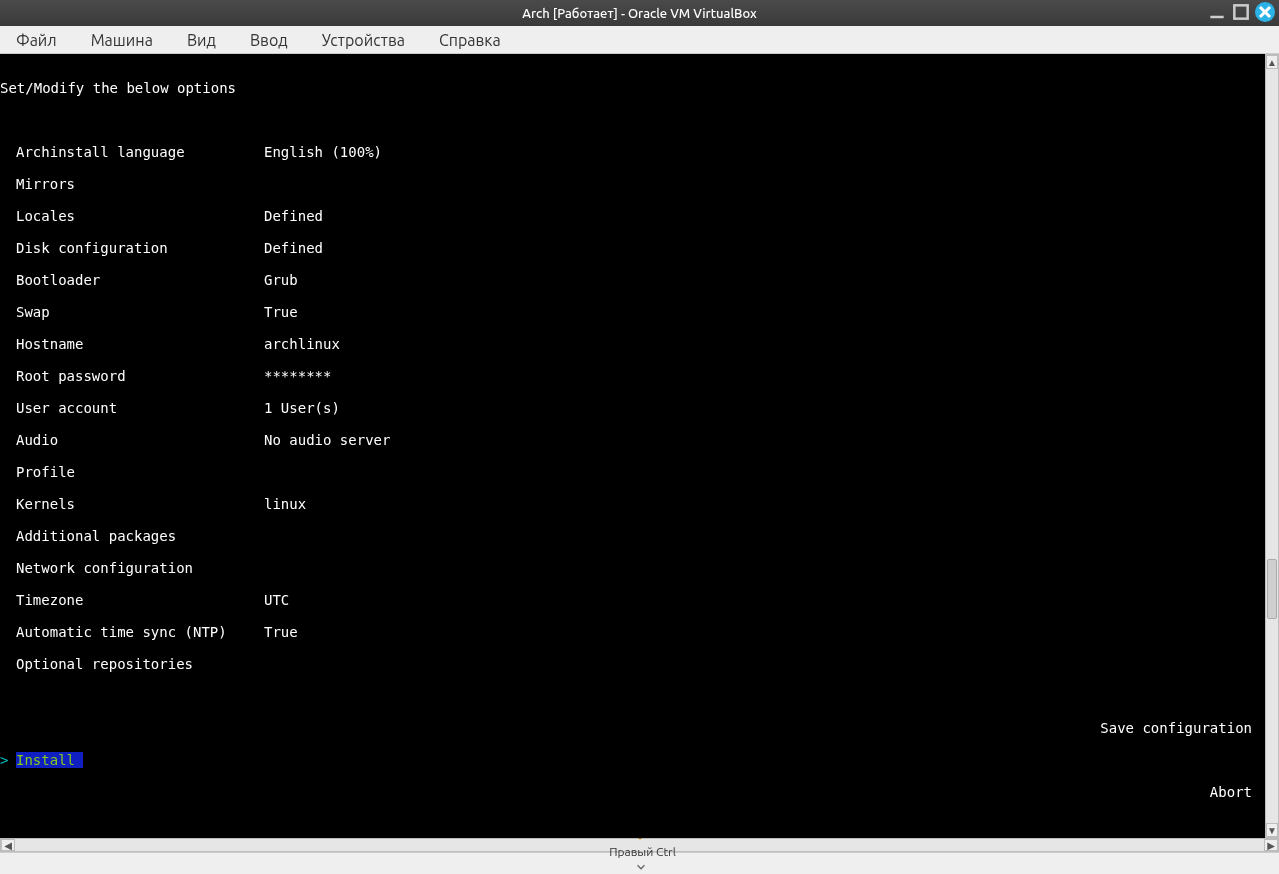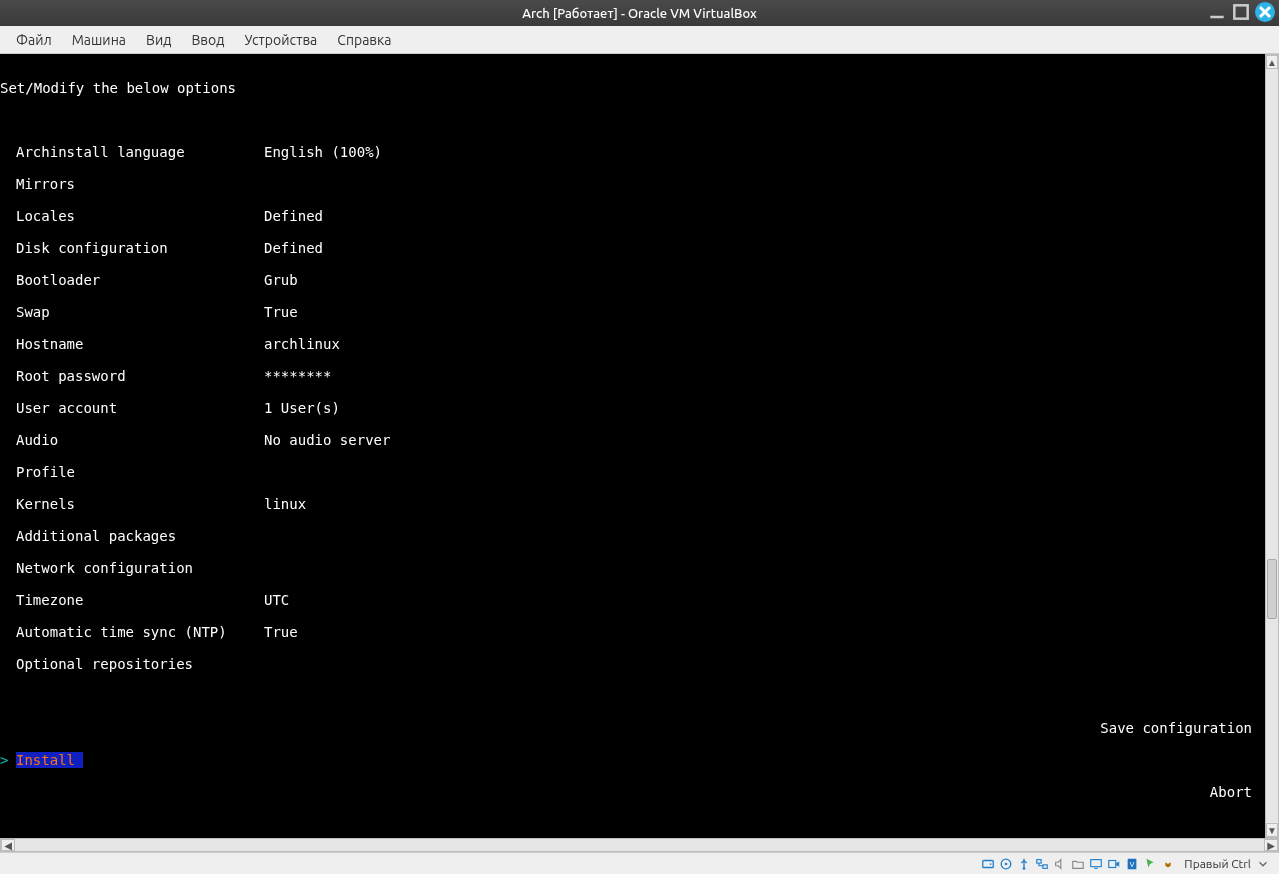--- a/index.html
+++ b/index.html
@@ -41,23 +41,23 @@
     color: #fff;
     width: 20px; height: 20px;
     font-size: 12px;
   }
   .menubar {
     height: 28px;
     background: #efefef;
     display: flex;
     align-items: center;
     padding: 0 6px;
-    font-size: 14px;
+    font-size: 16px;
     color: #333;
-    gap: 0;
+    gap: 14px;
     border-bottom: 1px solid #ccc;
   }
   .menubar span { padding: 4px 10px; }
   .terminal-wrap {
     position: relative;
     background: #fff;
   }
   .terminal {
     background: #000;
     color: #fff;
@@ -73,21 +73,21 @@
   }
   .row { height: 16px; }
   .opt { display: flex; }
   .opt .lbl { padding-left: 16px; width: 264px; }
   .opt .val { }
   .act { padding-left: 16px; text-align: right; }
   .sel-row { display: flex; }
   .caret { width: 8px; color: #00c0c0; padding-left:0; }
   .sel {
     background: #1020c0;
-    color: #f97316;
+    color: #84cc16;
     padding-left: 0; padding-right: 8px;
   }
   .hdr { padding-left: 0; }
   .hscroll {
     height: 14px;
     background: #e6e6e6;
     display: flex;
     align-items: center;
     border: 1px solid #bdbdbd;
   }
@@ -131,20 +131,21 @@
     height: 22px;
     background: #efefef;
     border-top: 1px solid #ccc;
     display: flex;
     align-items: center;
     justify-content: flex-end;
     padding: 0 8px;
     font-size: 12px;
     color: #333;
     gap: 2px;
+    flex-direction: column;
   }
   .sb-icon {
     width: 16px; height: 16px;
     display:flex;align-items:center;justify-content:center;
   }
   .sb-icon svg { width: 14px; height: 14px; }
   .hostkey { margin-left: 6px; font-size: 12px; color: #333; }
 </style>
 </head>
 <body>

